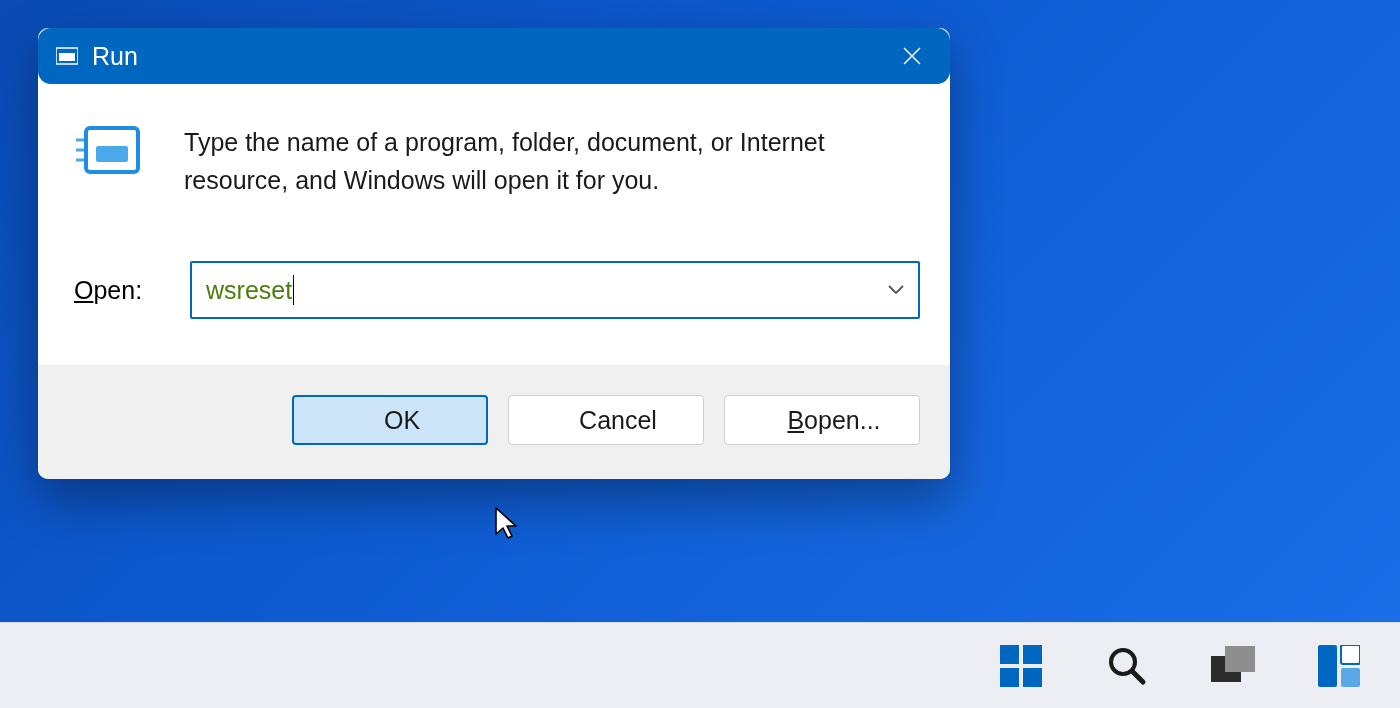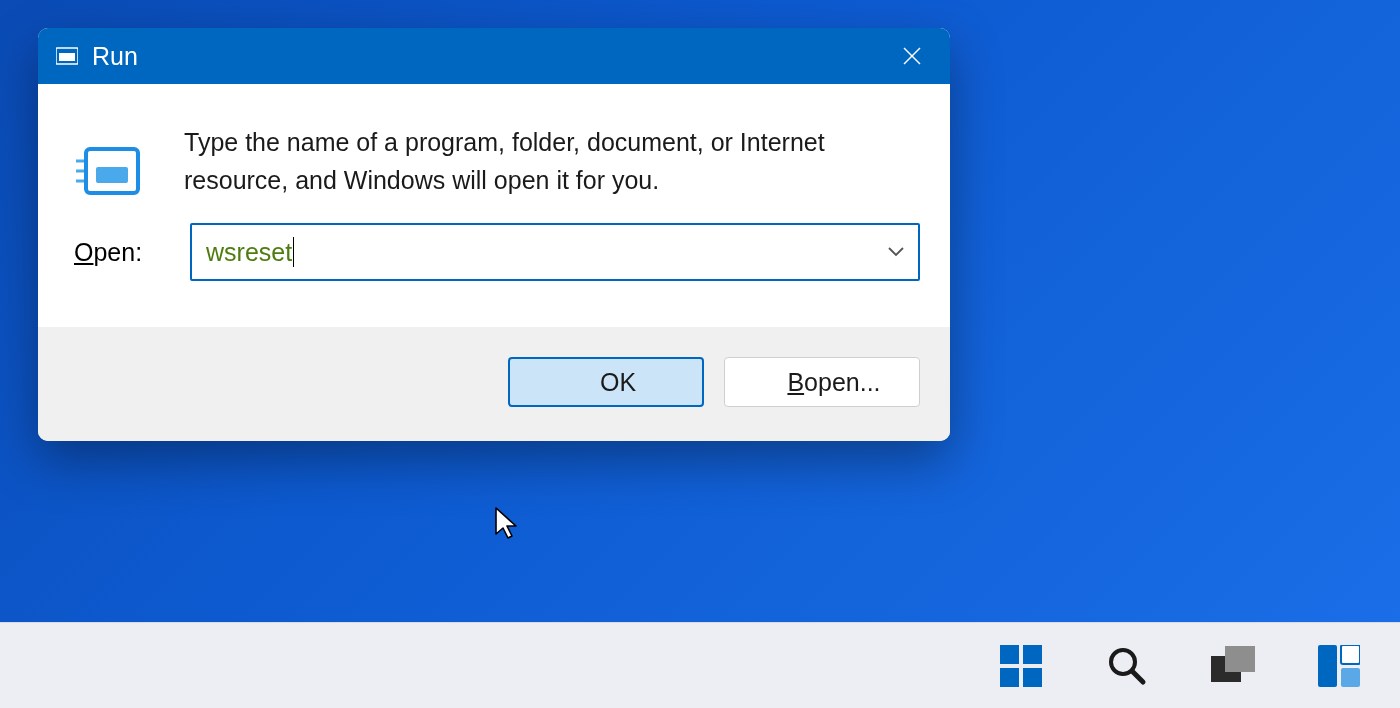--- a/index.html
+++ b/index.html
@@ -28,20 +28,21 @@
       overflow: hidden;
     }
 
     .titlebar {
       height: 56px;
       background: #0067c0;
       display: flex;
       align-items: center;
       padding: 0 18px;
       position: relative;
+      border-radius: 13px;
     }
 
     .titlebar-icon {
       width: 22px;
       height: 18px;
       margin-right: 14px;
       display: flex;
       align-items: center;
       justify-content: center;
     }
@@ -67,22 +68,22 @@
     }
 
     
     .dialog-body {
       background: #ffffff;
       padding: 38px 30px 46px 30px;
     }
 
     .desc-row {
       display: flex;
-      align-items: flex-end;
-      margin-bottom: 24px;
+      align-items: flex-start;
+      margin-bottom: 62px;
     }
 
     .run-icon {
       width: 70px;
       height: 56px;
       margin-right: 40px;
       margin-left: 6px;
       flex-shrink: 0;
       display: flex;
       align-items: center;
@@ -260,20 +261,23 @@
         </span>
       </div>
     </div>
   </div>
 
   <div class="dialog-footer">
     <button class="btn btn-primary">
         <span>OK</span>
       </button>
     <button class="btn">
+        <span>Cancel</span>
+      </button>
+    <button class="btn">
         <span class="browse-ul">B</span>
         <span>open...</span>
       </button>
   </div>
 
 </div>
 
 <div class="cursor">
   <svg width="26" height="36" viewBox="0 0 26 36">
     <path d="M 2 2 L 2 28 L 9 22 L 14 32 L 18 30 L 13 20 L 22 20 Z" fill="#ffffff" stroke="#000000" stroke-width="1.6" stroke-linejoin="round"></path>

